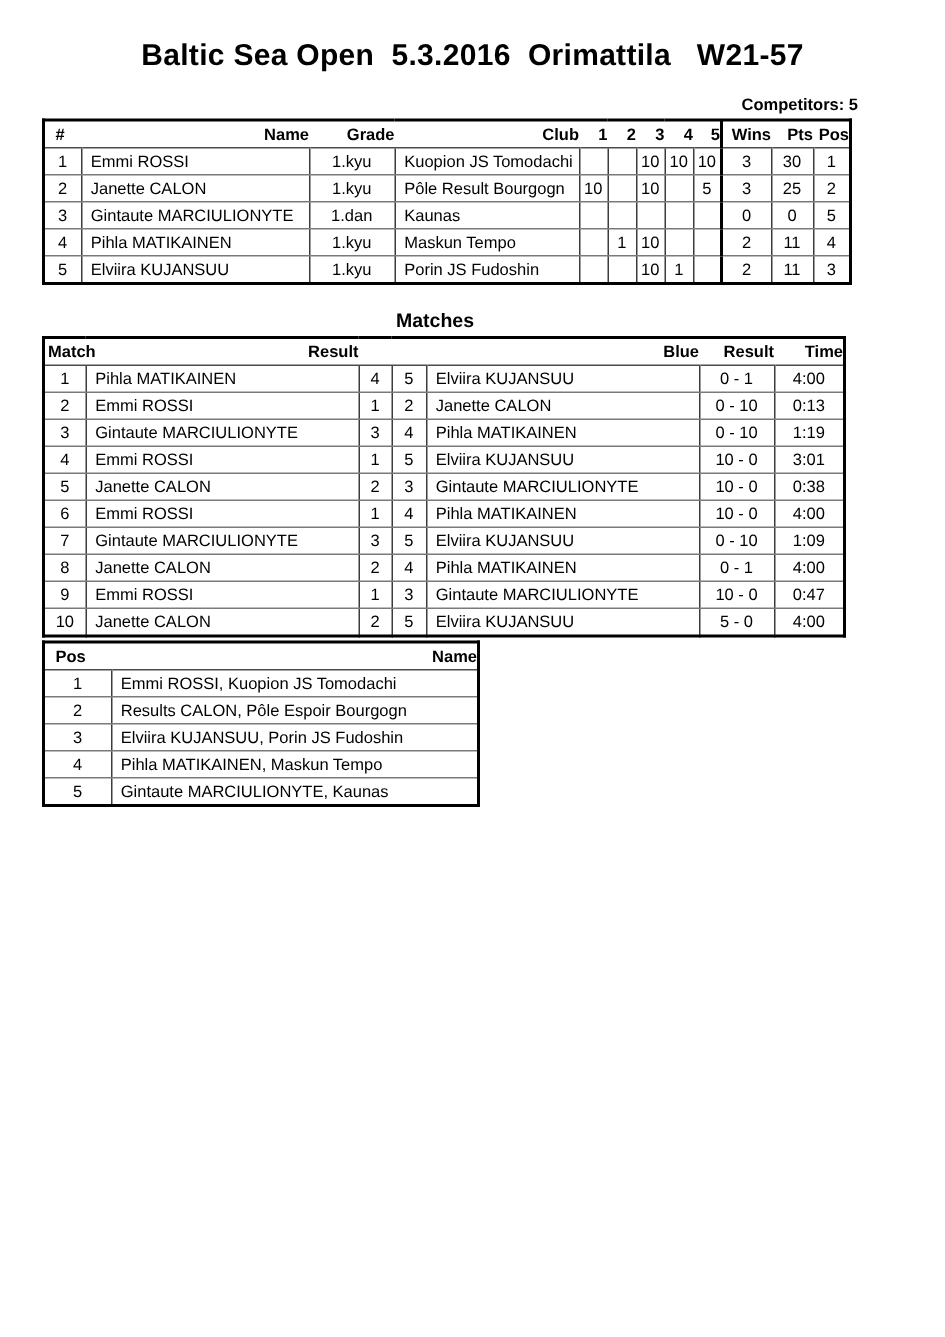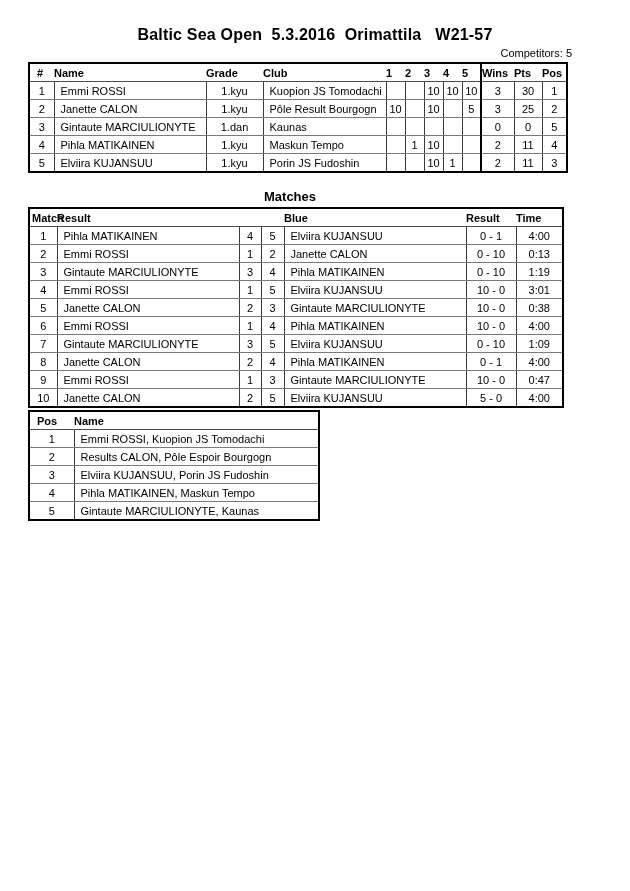--- a/index.html
+++ b/index.html
@@ -11,30 +11,30 @@
   }
   #page {
     position: relative;
     width: 630px;
     height: 891px;
     background: #ffffff;
     overflow: hidden;
   }
   .title {
     margin: 26px 0 0 0;
-    font-size: 16px;
+    font-size: 20px;
     font-weight: bold;
     text-align: center;
     white-space: pre;
     letter-spacing: 0.2px;
   }
   .count {
-    margin: 3px 58px 0 0;
+    margin: 15px 58px 0 0;
     font-size: 11px;
-    font-weight: normal;
+    font-weight: bold;
     text-align: right;
   }
   .heading {
     font-size: 13px;
     font-weight: bold;
     line-height: 15px;
   }
   #competitors-heading { margin: 5px 0 0 217px; }
   #matches-heading     { margin: 16px 0 0 264px; }
   #results-heading     { margin: 13px 0 0 183px; }
@@ -51,21 +51,21 @@
 
   th {
     font-size: 11px;
     font-weight: bold;
     height: 17px;
     padding: 0;
     border: none;
     border-bottom: 1px solid #4c4c4c;
     white-space: nowrap;
     overflow: hidden;
-    text-align: left;
+    text-align: right;
   }
   td {
     font-size: 11px;
     font-weight: normal;
     height: 17px;
     padding: 0;
     border-top: 1px solid #7a7a7a;
     border-bottom: 1px solid #7a7a7a;
     border-left: 1px solid #3c3c3c;
     border-right: 1px solid #3c3c3c;

